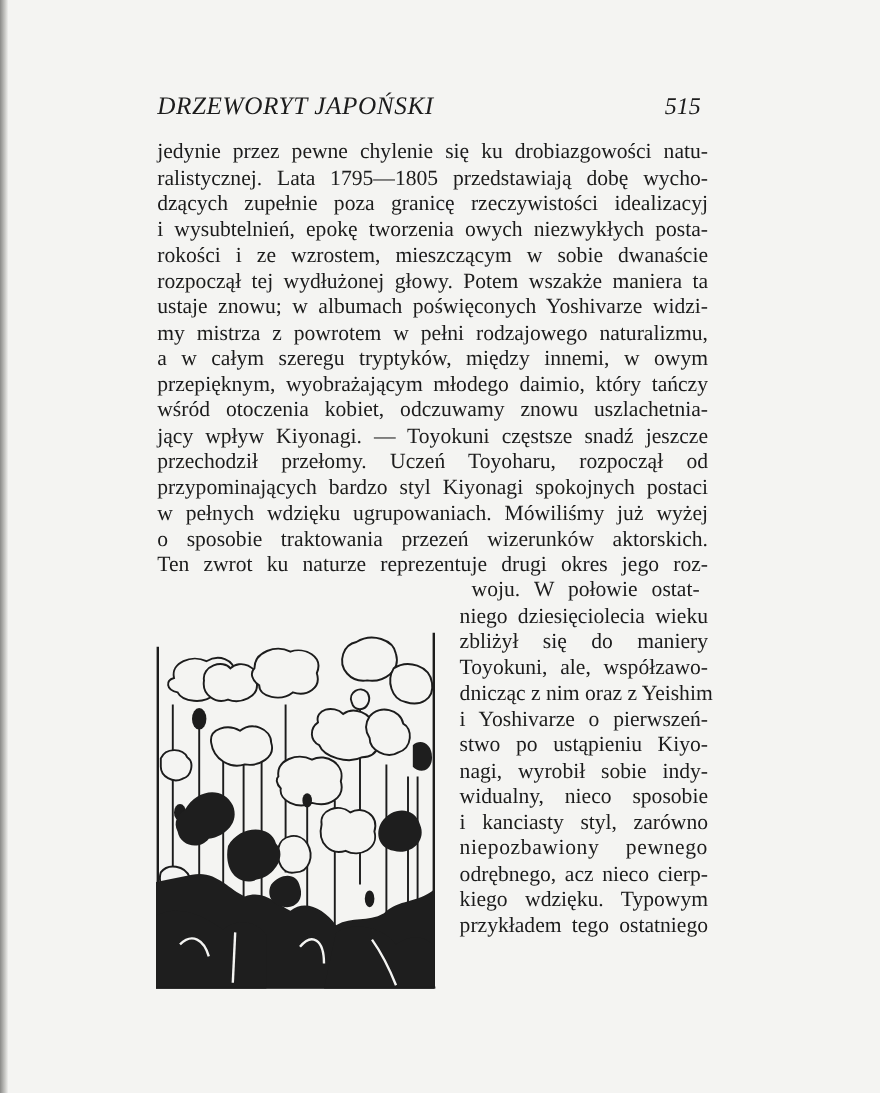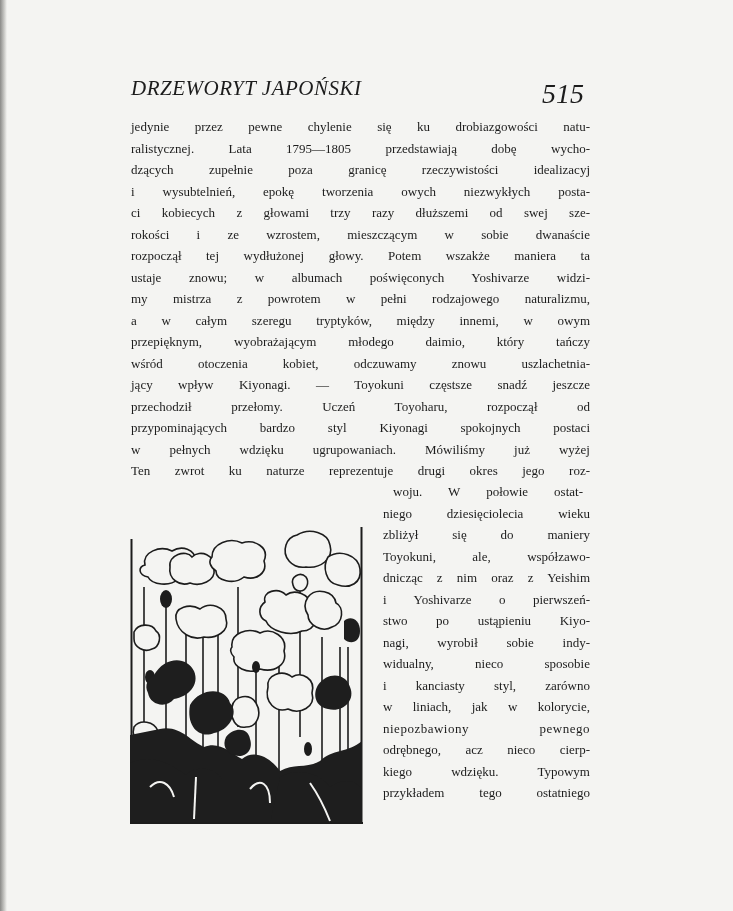--- a/index.html
+++ b/index.html
@@ -16,28 +16,28 @@
   }
   .running-head {
     position: absolute; left: 131px; top: 76px; width: 459px; height: 30px;
   }
   .running-title {
     position: absolute; left: 0; top: 0;
     font-style: italic; font-size: 21px; letter-spacing: 0.5px; text-align: center;
   }
   .page-number {
     position: absolute; right: 6px; top: 2px;
-    font-style: italic; font-size: 28px;
+    font-style: italic; font-size: 20px;
   }
   .text-block {
     position: absolute; left: 131px; top: 116px; width: 459px;
   }
   .line {
     display: block; height: 21.5px; line-height: 21.5px;
-    font-size: 13px;
+    font-size: 18px;
     text-align: justify; text-align-last: justify;
     white-space: nowrap;
   }
   .wide .line { width: 459px; }
   .narrow {
     position: absolute; left: 383px; top: 481px; width: 207px;
   }
   .narrow .line { width: 207px; }
   .figure {
     position: absolute; left: 130px; top: 527px; width: 233px; height: 297px;
@@ -52,47 +52,46 @@
 <div class="running-head">
   <span class="running-title">DRZEWORYT JAPOŃSKI</span>
   <span class="page-number">515</span>
 </div>
 
 <div class="text-block wide">
   <span class="line">jedynie przez pewne chylenie się ku drobiazgowości natu-</span>
   <span class="line">ralistycznej. Lata 1795—1805 przedstawiają dobę wycho-</span>
   <span class="line">dzących zupełnie poza granicę rzeczywistości idealizacyj</span>
   <span class="line">i wysubtelnień, epokę tworzenia owych niezwykłych posta-</span>
-  <span class="line">ci kobiecych z głowami trzy razy dłuższemi od swej sze-</span>
   <span class="line">rokości i ze wzrostem, mieszczącym w sobie dwanaście</span>
   <span class="line">rozpoczął tej wydłużonej głowy. Potem wszakże maniera ta</span>
   <span class="line">ustaje znowu; w albumach poświęconych Yoshivarze widzi-</span>
   <span class="line">my mistrza z powrotem w pełni rodzajowego naturalizmu,</span>
   <span class="line">a w całym szeregu tryptyków, między innemi, w owym</span>
   <span class="line">przepięknym, wyobrażającym młodego daimio, który tańczy</span>
   <span class="line">wśród otoczenia kobiet, odczuwamy znowu uszlachetnia-</span>
   <span class="line">jący wpływ Kiyonagi. — Toyokuni częstsze snadź jeszcze</span>
   <span class="line">przechodził przełomy. Uczeń Toyoharu, rozpoczął od</span>
   <span class="line">przypominających bardzo styl Kiyonagi spokojnych postaci</span>
   <span class="line">w pełnych wdzięku ugrupowaniach. Mówiliśmy już wyżej</span>
+  <span class="line">o sposobie traktowania przezeń wizerunków aktorskich.</span>
   <span class="line">Ten zwrot ku naturze reprezentuje drugi okres jego roz-</span>
 </div>
 
 <div class="narrow">
   <span class="line" style="width:190px;margin-left:10px;">woju. W połowie ostat-</span>
   <span class="line">niego dziesięciolecia wieku</span>
   <span class="line">zbliżył się do maniery</span>
   <span class="line">Toyokuni, ale, współzawo-</span>
   <span class="line">dnicząc z nim oraz z Yeishim</span>
   <span class="line">i Yoshivarze o pierwszeń-</span>
   <span class="line">stwo po ustąpieniu Kiyo-</span>
   <span class="line">nagi, wyrobił sobie indy-</span>
   <span class="line">widualny, nieco sposobie</span>
   <span class="line">i kanciasty styl, zarówno</span>
-  <span class="line">w liniach, jak w kolorycie,</span>
   <span class="line" style="letter-spacing:0.5px;">niepozbawiony pewnego</span>
   <span class="line">odrębnego, acz nieco cierp-</span>
   <span class="line">kiego wdzięku. Typowym</span>
   <span class="line">przykładem tego ostatniego</span>
 </div>
 
 <div class="figure">
   <svg width="233" height="297" viewBox="0 0 233 297">
 
     <line x1="1.5" y1="12" x2="1.5" y2="296" stroke="#1c1c1c" stroke-width="2"></line>

